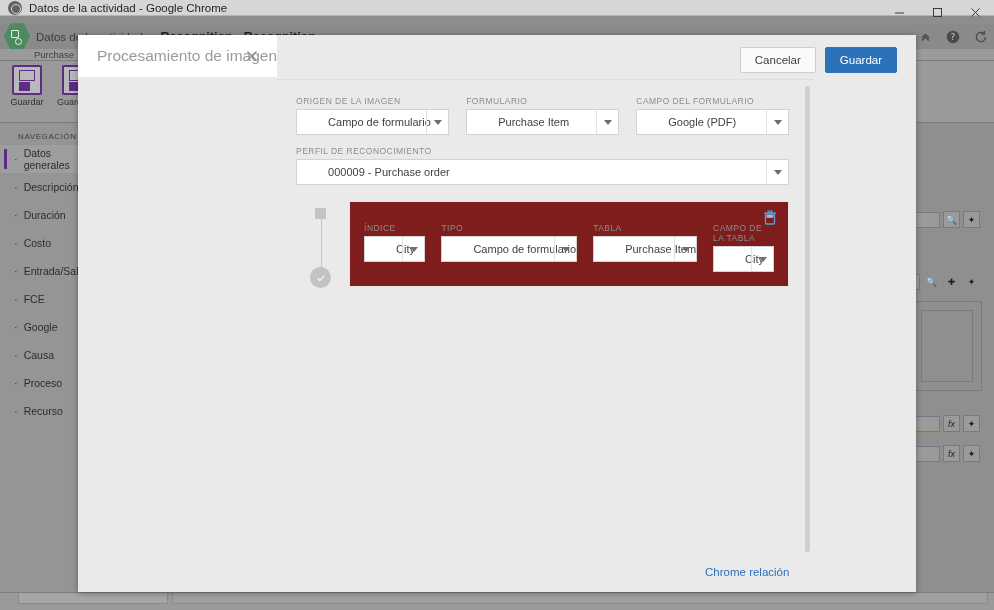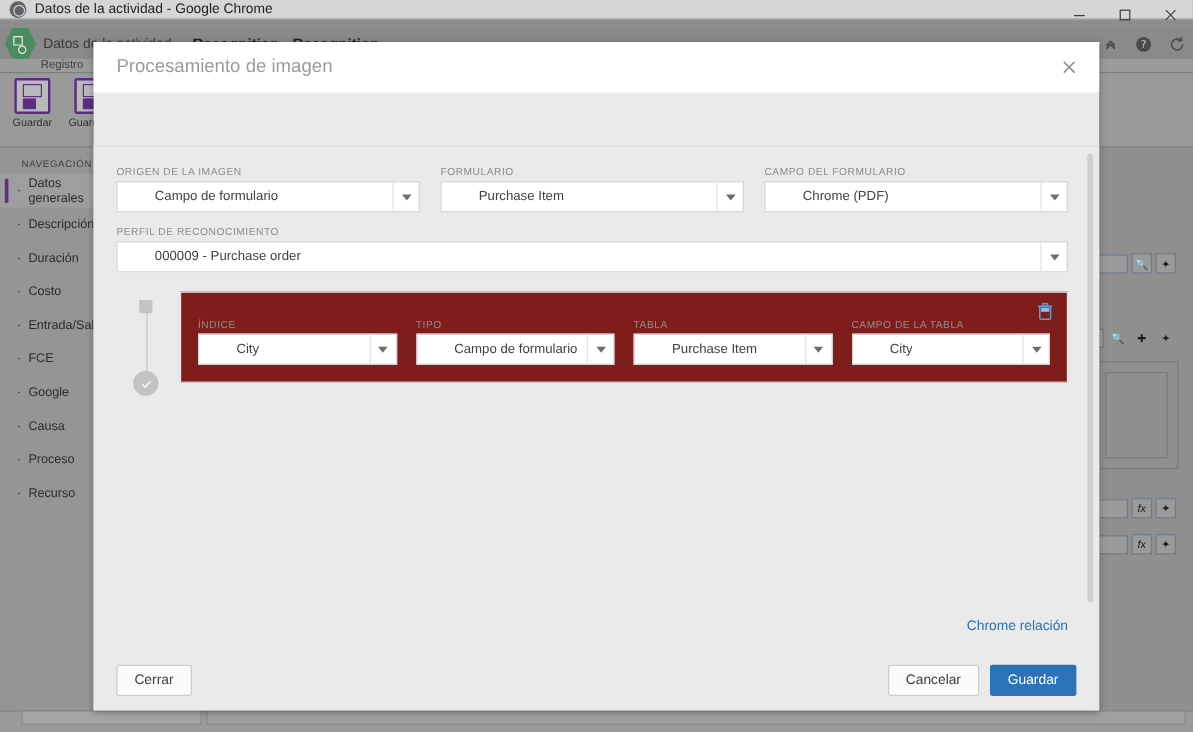--- a/index.html
+++ b/index.html
@@ -176,21 +176,21 @@
     position: absolute; left: 172px; top: 0; right: 6px; height: 11px;
     background: #a0a0a0; border: 1px solid #8a8a8a; border-top: none;
   }
 
   
   .modal {
     position: absolute;
     left: 78px; top: 35px; width: 838px; height: 557px;
     background: #eaeaea;
     box-shadow: 0 1px 6px rgba(0,0,0,.35);
-    display: flex; flex-direction: column;
+    display: flex; flex-direction: row;
   }
   .modal-head {
     height: 42px; background: #fff;
     display: flex; align-items: center;
     padding: 0 0 0 19px; flex: 0 0 auto;
     position: relative;
   }
   .modal-title { font-size: 15.5px; color: #9b9b9b; font-weight: normal; }
   .modal-x {
     position: absolute; right: 12px; top: 8px;
@@ -346,21 +346,21 @@
         <span class="ic">
           <svg width="14" height="14" viewBox="0 0 14 14">
               <path d="M11.5 7a4.6 4.6 0 1 1-1.4-3.3" fill="none" stroke="currentColor" stroke-width="1.3"></path>
               <polyline points="10.4,0.9 10.4,4 7.3,4" fill="none" stroke="currentColor" stroke-width="1.3"></polyline>
             </svg>
         </span>
       </div>
     </div>
 
     <div class="app-tabstrip">
-      <span class="tablabel">Registro</span>
+      <span class="tablabel">Purchase</span>
     </div>
 
     <div class="ribbon">
       <div class="rb-item">
         <span class="rb-ico"></span>
         <span class="rb-label">Guardar</span>
       </div>
       <div class="rb-item">
         <span class="rb-ico"></span>
         <span class="rb-label">Guardar y</span>
@@ -474,21 +474,21 @@
             <div class="select">
               <span class="val">Purchase Item</span>
               <span class="caret">
                   <span class="caret-glyph"></span>
                 </span>
             </div>
           </div>
           <div>
             <div class="field-label">CAMPO DEL FORMULARIO</div>
             <div class="select">
-              <span class="val">Chrome (PDF)</span>
+              <span class="val">Google (PDF)</span>
               <span class="caret">
                   <span class="caret-glyph"></span>
                 </span>
             </div>
           </div>
         </div>
 
         <div class="row-full">
           <div class="field-label">PERFIL DE RECONOCIMIENTO</div>
           <div class="select">

